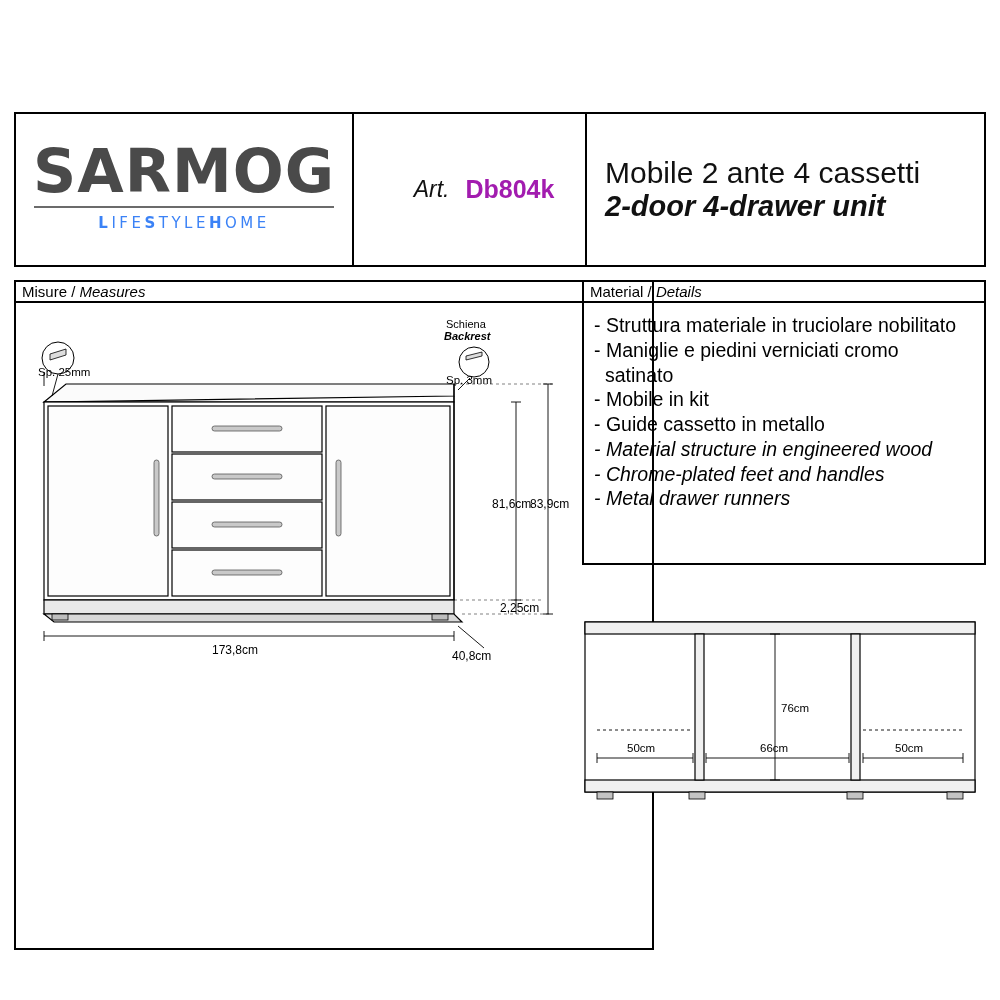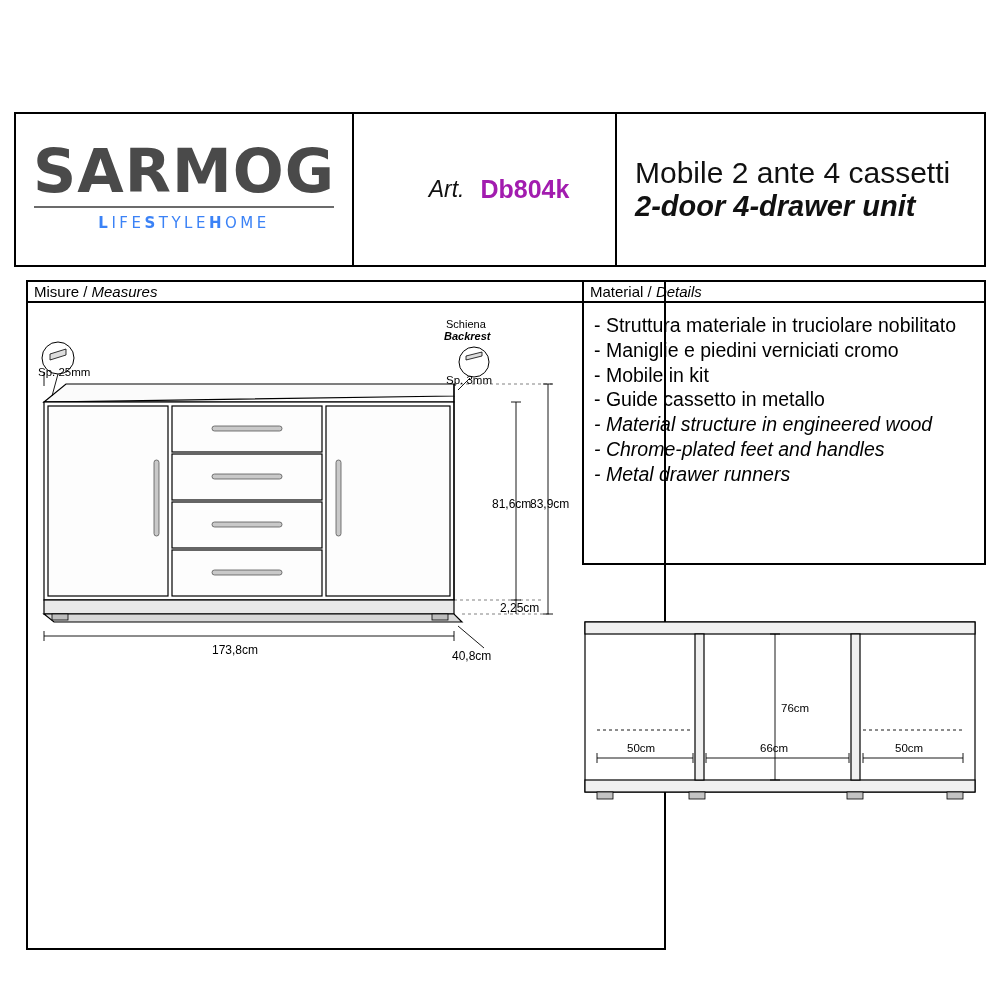--- a/index.html
+++ b/index.html
@@ -57,21 +57,21 @@
   }
   .logo-sub {
     font-family: "DejaVu Sans", sans-serif;
     font-size: 15px;
     letter-spacing: 3.5px;
     color: #3b82f6;
   }
   .logo-sub b { font-weight: bold; }
 
   .hdr-art {
-    width: 263px;
+    width: 233px;
     border-right: 2px solid #000;
     box-sizing: border-box;
     display: flex;
     align-items: center;
     justify-content: center;
     gap: 8px;
     padding-left: 29px;
   }
   .art-label {
     font-style: italic;
@@ -116,21 +116,21 @@
     border-bottom: 2px solid #000;
     box-sizing: border-box;
     font-size: 15px;
     padding-left: 6px;
     line-height: 19px;
     white-space: nowrap;
   }
   .panel-head .en { font-style: italic; }
 
   #measures-panel {
-    left: 26px; top: 280px;
+    left: 14px; top: 280px;
     width: 640px; height: 670px;
   }
   #details-panel {
     left: 582px; top: 280px;
     width: 404px; height: 285px;
   }
 
   .details-list {
     padding: 10px 6px 0 10px;
     font-size: 19.5px;
@@ -182,20 +182,21 @@
     </div>
   </div>
 
   <div class="panel" id="details-panel">
     <div class="panel-head">
       <span>Material</span><span> / </span><span class="en">Details</span>
     </div>
     <div class="details-list">
       <div class="it">- Struttura materiale in truciolare nobilitato</div>
       <div class="it">- Maniglie e piedini verniciati cromo</div>
+      <div class="it" style="padding-left:11px">satinato</div>
       <div class="it">- Mobile in kit</div>
       <div class="it">- Guide cassetto in metallo</div>
       <div class="en">- Material structure in engineered wood</div>
       <div class="en">- Chrome-plated feet and handles</div>
       <div class="en">- Metal drawer runners</div>
     </div>
   </div>
 
   <div class="dwg" id="front-drawing">
     <svg viewBox="0 0 560 370" width="560" height="370">

